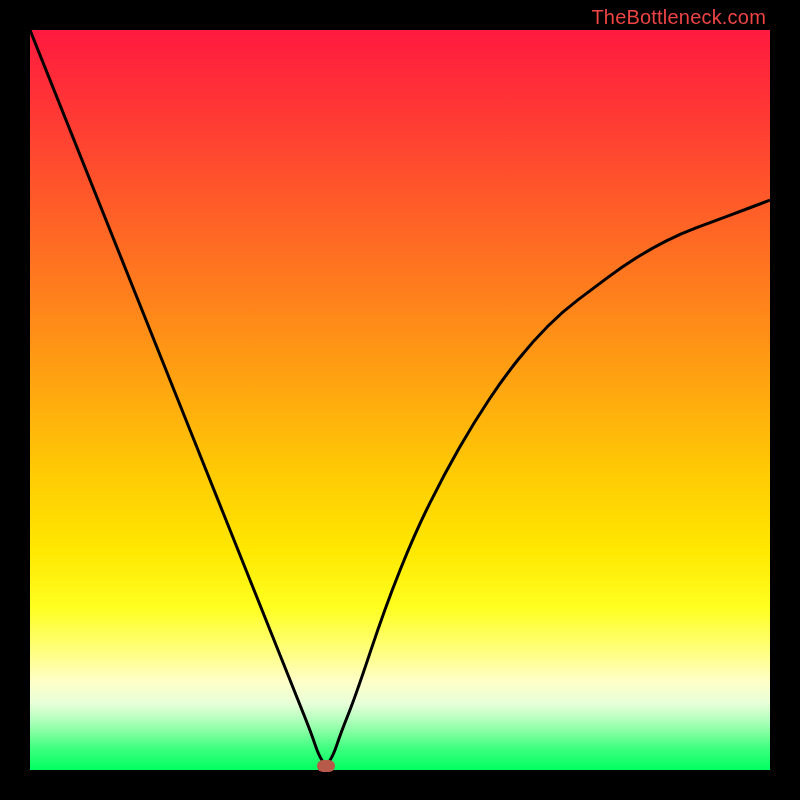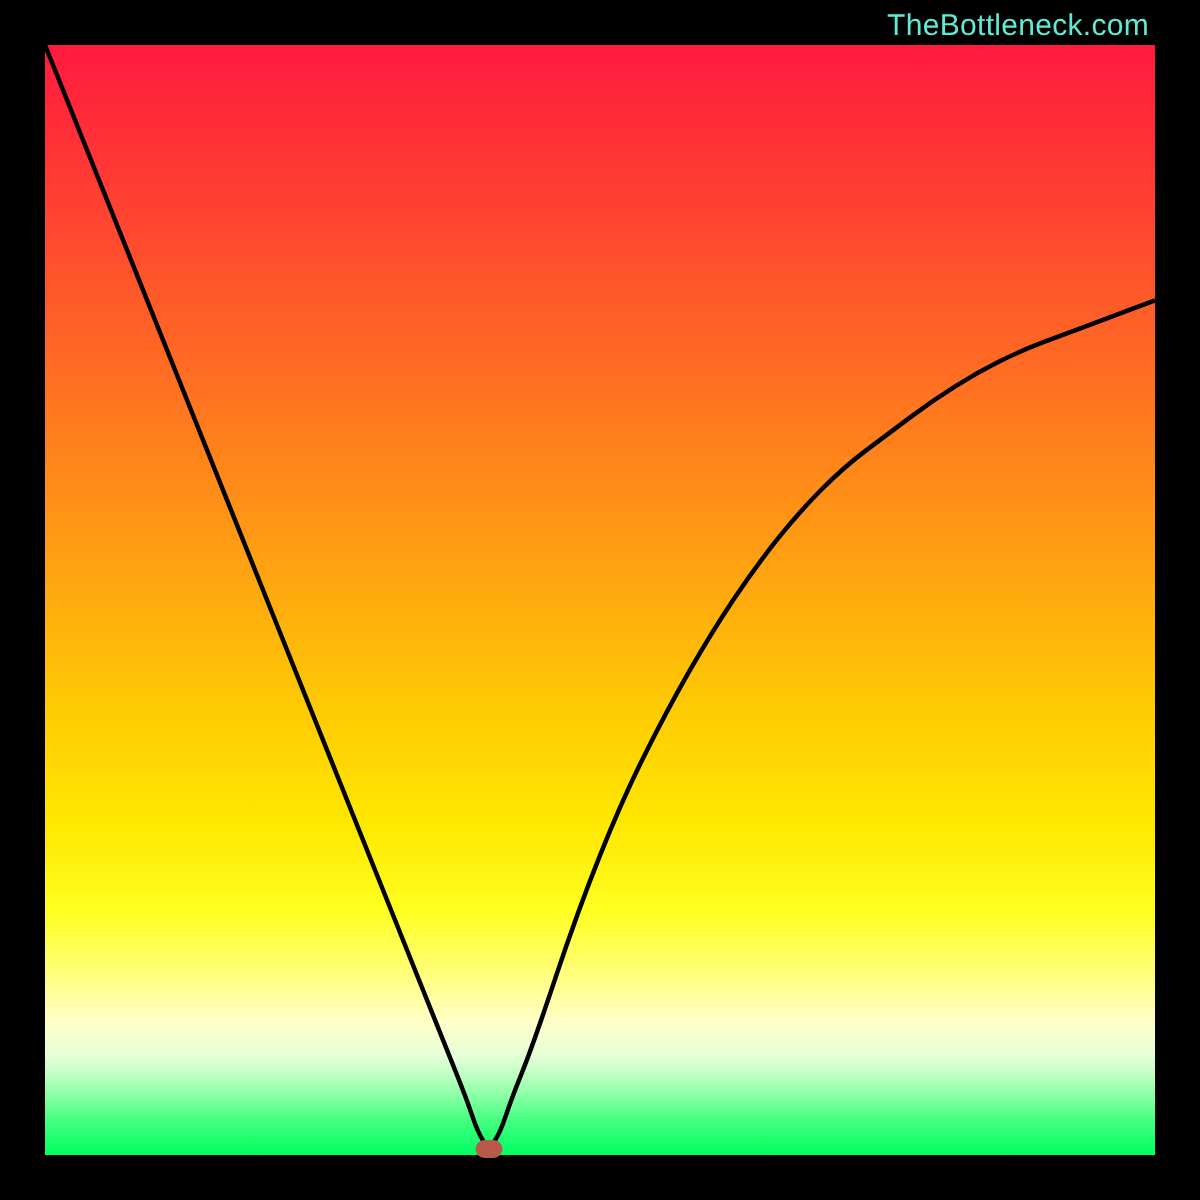--- a/index.html
+++ b/index.html
@@ -39,21 +39,21 @@
       #b8ffc0 93%,
       #80ffa0 95%,
       #40ff80 97%,
       #00ff60 100%
     );
   }
   .watermark {
     position: absolute;
     top: 6px;
     right: 34px;
-    color: #5eead4;
+    color: #ef4444;
     font-size: 20px;
     letter-spacing: 0.2px;
     user-select: none;
   }
   svg.curve {
     position: absolute;
     left: 0;
     top: 0;
     width: 740px;
     height: 740px;

